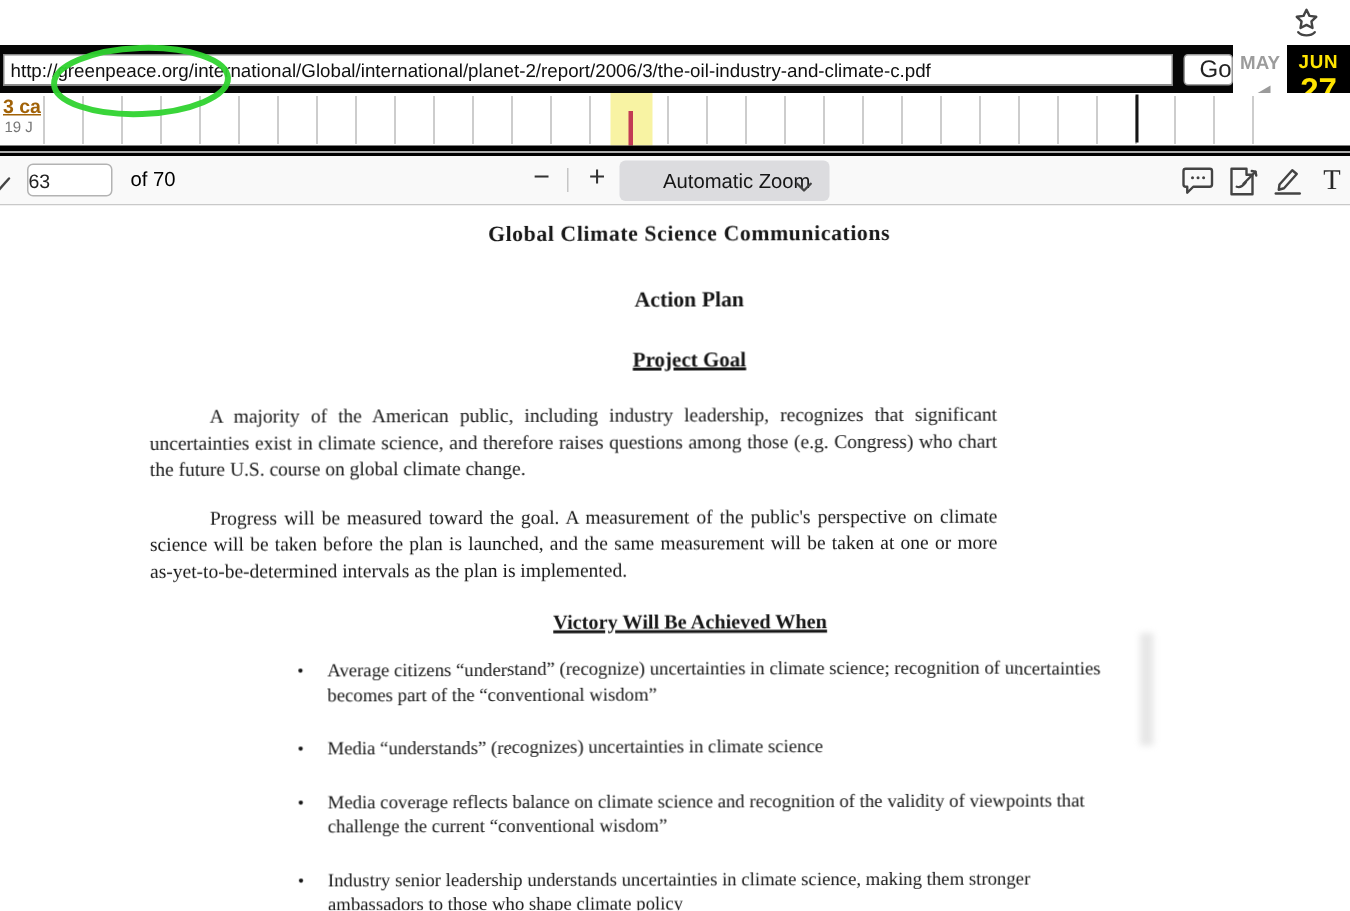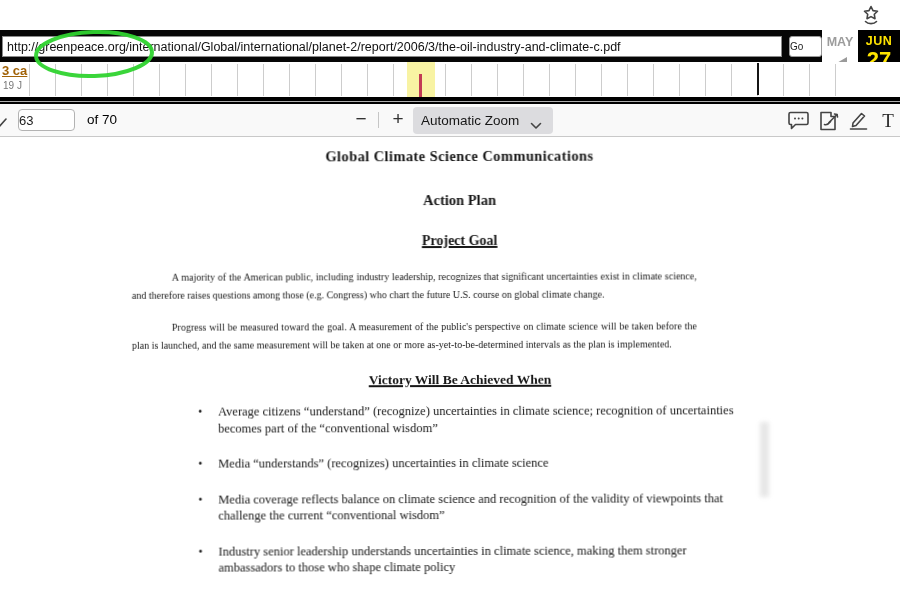--- a/index.html
+++ b/index.html
@@ -12,21 +12,21 @@
   #address-pill { left:8px; top:4px; width:838px; height:23px; background:#f0f0f2; border-radius:6px;
                   font-size:12px; color:#1d1d1f; line-height:23px; padding-left:14px;
                   white-space:nowrap; overflow:hidden; }
   #bookmark-btn { left:860px; top:3px; width:26px; height:24px; }
 
   
   #wayback-bar { top:30px; left:0; width:900px; height:32px; background:#060606; }
   #wb-url-input { left:2px; top:6px; width:780px; height:21px; background:#fff; border:1px solid #8a8a8a;
                   font-family:"Liberation Sans",sans-serif; font-size:12.5px; color:#111; padding:0 4px; }
   #wb-go-btn { left:789px; top:6px; width:33px; height:21px; background:#fff; border:1px solid #9a9a9a;
-               border-radius:3px; font-size:10px; color:#222; text-align:left; line-height:19px; cursor:pointer; }
+               border-radius:3px; font-size:16px; color:#222; text-align:right; line-height:19px; cursor:pointer; }
 
   
   #datenav-prev { left:822px; top:30px; width:36px; height:67px; background:#fff; text-align:center; }
   #prev-month { position:absolute; top:5px; left:0; width:36px; color:#9c9c9c; font-size:12.5px; font-weight:600; }
   #prev-arrow { position:absolute; top:27px; left:13px; width:0; height:0;
                 border-top:7px solid transparent; border-bottom:7px solid transparent; border-right:12px solid #9a9a9a; }
   #prev-year { position:absolute; bottom:5px; left:0; width:36px; color:#9c9c9c; font-size:12.5px; font-weight:600; }
   #datenav-current { left:858px; top:30px; width:42px; height:65px; background:#000; text-align:center; color:#ffe400; }
   #cur-month { font-size:12.5px; font-weight:bold; letter-spacing:.5px; margin-top:4px; }
   #cur-day { font-size:22px; font-weight:bold; line-height:23px; }
@@ -56,37 +56,37 @@
   #page-input { left:18px; top:5px; width:57px; height:22px; background:#fff; border:1px solid #b3b3b3;
                 border-radius:4px; text-align:left; padding-right:8px; font-size:13px; color:#222;
                 font-family:"Liberation Sans",sans-serif; }
   #page-count { left:87px; top:0; height:32px; line-height:32px; font-size:13.5px; color:#000000; }
   #zoom-out-btn { left:350px; top:0; width:22px; height:32px; line-height:30px; text-align:center;
                   font-size:19px; color:#333; cursor:pointer; }
   #zoom-divider { left:378px; top:8px; width:1px; height:16px; background:#c6c6c6; }
   #zoom-in-btn { left:386px; top:0; width:24px; height:32px; line-height:30px; text-align:center;
                  font-size:19px; color:#333; cursor:pointer; }
   #zoom-select { left:413px; top:3px; width:140px; height:27px; background:#dcdcdf; border-radius:4px; cursor:pointer; }
-  #zoom-select-label { position:absolute; left:8px; top:0; height:27px; line-height:27px; font-size:13.5px; color:#161616; }
+  #zoom-select-label { position:absolute; left:29px; top:0; height:27px; line-height:27px; font-size:13.5px; color:#161616; }
   #zoom-chevron { position:absolute; right:11px; top:9px; }
   .tool-btn { top:6px; width:24px; height:22px; cursor:pointer; }
   #tool-comment { left:787px; } #tool-sign { left:817px; } #tool-highlight { left:847px; }
   #tool-text { left:876px; font-family:"Liberation Serif",serif; font-size:19px; color:#2a2a2a; text-align:center; line-height:22px; }
 
   
   #pdf-content { top:137px; left:0; width:900px; height:470px; background:#fff; overflow:hidden; }
   #scan { position:absolute; left:20px; top:0; width:880px; height:470px;
           font-family:"Liberation Serif",serif; color:#1c1c1c;
           filter:blur(0.35px) contrast(1.05); transform:rotate(-0.15deg); }
   .doc-h { text-align:center; font-weight:bold; }
   #doc-title { margin-top:11px; font-size:14.5px; letter-spacing:.4px; }
   #doc-subtitle { margin-top:27px; font-size:14.5px; }
   #doc-section1 { margin-top:24px; font-size:14px; }
   .u { text-decoration:underline; text-decoration-thickness:1.5px; }
-  .doc-p { margin-left:112px; width:565px; font-size:10px; line-height:17.5px; text-indent:40px; text-align:justify; }
+  .doc-p { margin-left:80px; width:565px; font-size:13px; line-height:17.5px; text-indent:40px; text-align:justify; }
   #doc-para1 { margin-top:19px; }
   #doc-para2 { margin-top:15px; }
   #doc-section2 { margin-top:19px; font-size:13.5px; }
   #doc-bullets { margin-top:15px; margin-left:176px; width:552px; list-style:none; }
   #doc-bullets li { position:relative; padding-left:22px; margin-bottom:19px;
                     font-size:12.5px; line-height:16.5px; }
   #doc-bullets li::before { content:"\2022"; position:absolute; left:2px; top:0; font-size:12px; }
   #scan-artifact { left:760px; top:285px; width:9px; height:75px; background:#bbb; opacity:.35; filter:blur(2px); }
 
   svg .stroke { fill:none; stroke:#444; stroke-width:1.6; stroke-linecap:round; stroke-linejoin:round; }

